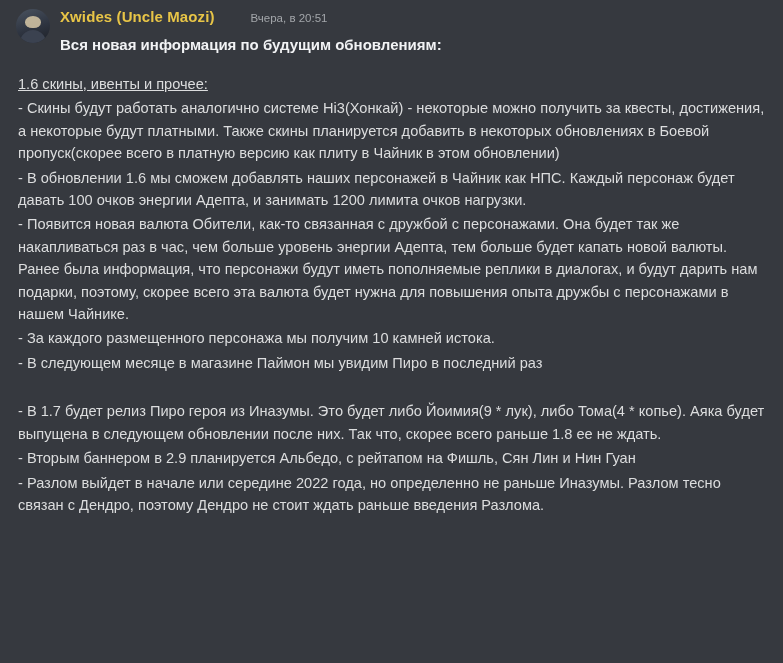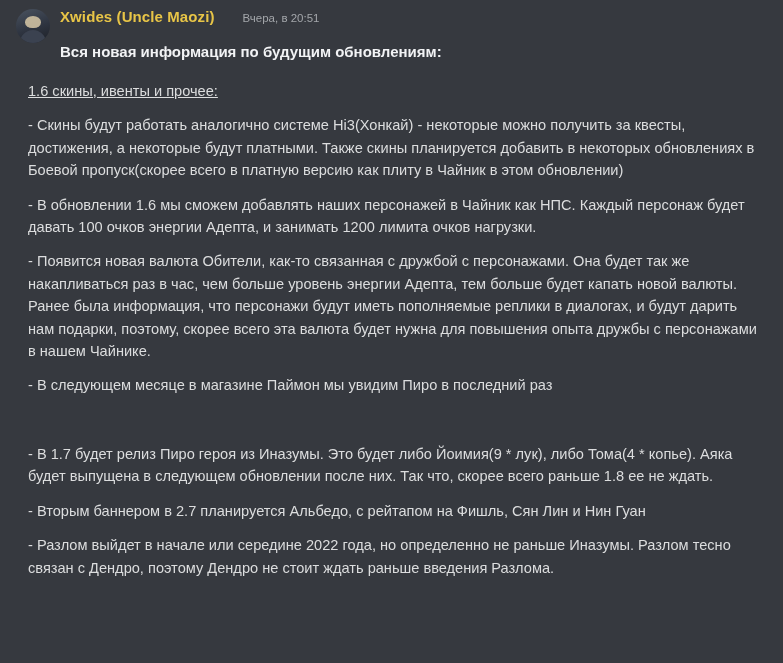--- a/index.html
+++ b/index.html
@@ -56,35 +56,36 @@
     background: #3b4250;
   }
   .head-text {
     flex: 1 1 auto;
     min-width: 0;
     padding-top: 0px;
   }
   .name-line {
     display: flex;
     align-items: baseline;
+    gap: 8px;
     line-height: 18px;
   }
   .username {
     color: #e8c547;
     font-size: 15px;
     font-weight: bold;
     letter-spacing: .1px;
   }
   .timestamp {
     color: #a3a6aa;
     font-size: 11.5px;
     margin-left: 28px;
   }
   .headline {
-    margin-top: 15px;
+    margin-top: 8px;
     font-size: 15px;
     font-weight: bold;
     color: #f2f3f5;
     line-height: 20px;
   }
   .body {
     margin-top: 18px;
     padding-left: 0px;
     font-size: 14.6px;
     line-height: 22.4px;
@@ -96,21 +97,21 @@
     color: #dcddde;
     margin-bottom: 2px;
   }
   .para {
     margin: 0;
   }
   .spacer {
     height: 22px;
   }
   .content-block p {
-    margin: 12px;
+    margin: 2px;
   }
 </style>
 </head>
 <body>
 
 <div class="message">
   <div class="msg-header">
     <div class="avatar"></div>
     <div class="head-text">
       <div class="name-line">
@@ -121,25 +122,26 @@
     </div>
   </div>
 
   <div class="body">
 
     <div class="content-block">
       <p class="section-title">1.6 скины, ивенты и прочее:</p>
       <p class="para">- Скины будут работать аналогично системе Hi3(Хонкай) - некоторые можно получить за квесты, достижения, а некоторые будут платными. Также скины планируется добавить в некоторых обновлениях в Боевой пропуск(скорее всего в платную версию как плиту в Чайник в этом обновлении)</p>
       <p class="para">- В обновлении 1.6 мы сможем добавлять наших персонажей в Чайник как НПС. Каждый персонаж будет давать 100 очков энергии Адепта, и занимать 1200 лимита очков нагрузки.</p>
       <p class="para">- Появится новая валюта Обители, как-то связанная с дружбой с персонажами. Она будет так же накапливаться раз в час, чем больше уровень энергии Адепта, тем больше будет капать новой валюты. Ранее была информация, что персонажи будут иметь пополняемые реплики в диалогах, и будут дарить нам подарки, поэтому, скорее всего эта валюта будет нужна для повышения опыта дружбы с персонажами в нашем Чайнике.</p>
+      <p class="para">- За каждого размещенного персонажа мы получим 10 камней истока.</p>
       <p class="para">- В следующем месяце в магазине Паймон мы увидим Пиро в последний раз</p>
     </div>
 
     <div class="spacer"></div>
 
     <div class="content-block">
       <p class="para">- В 1.7 будет релиз Пиро героя из Иназумы. Это будет либо Йоимия(9 * лук), либо Тома(4 * копье). Аяка будет выпущена в следующем обновлении после них. Так что, скорее всего раньше 1.8 ее не ждать.</p>
-      <p class="para">- Вторым баннером в 2.7 планируется Альбедо, с рейтапом на Фишль, Сян Лин и Нин Гуан</p>
+      <p class="para">- Вторым баннером в 2.9 планируется Альбедо, с рейтапом на Фишль, Сян Лин и Нин Гуан</p>
       <p class="para">- Разлом выйдет в начале или середине 2022 года, но определенно не раньше Иназумы. Разлом тесно связан с Дендро, поэтому Дендро не стоит ждать раньше введения Разлома.</p>
     </div>
 
   </div>
 </div>
 
 </body></html>

